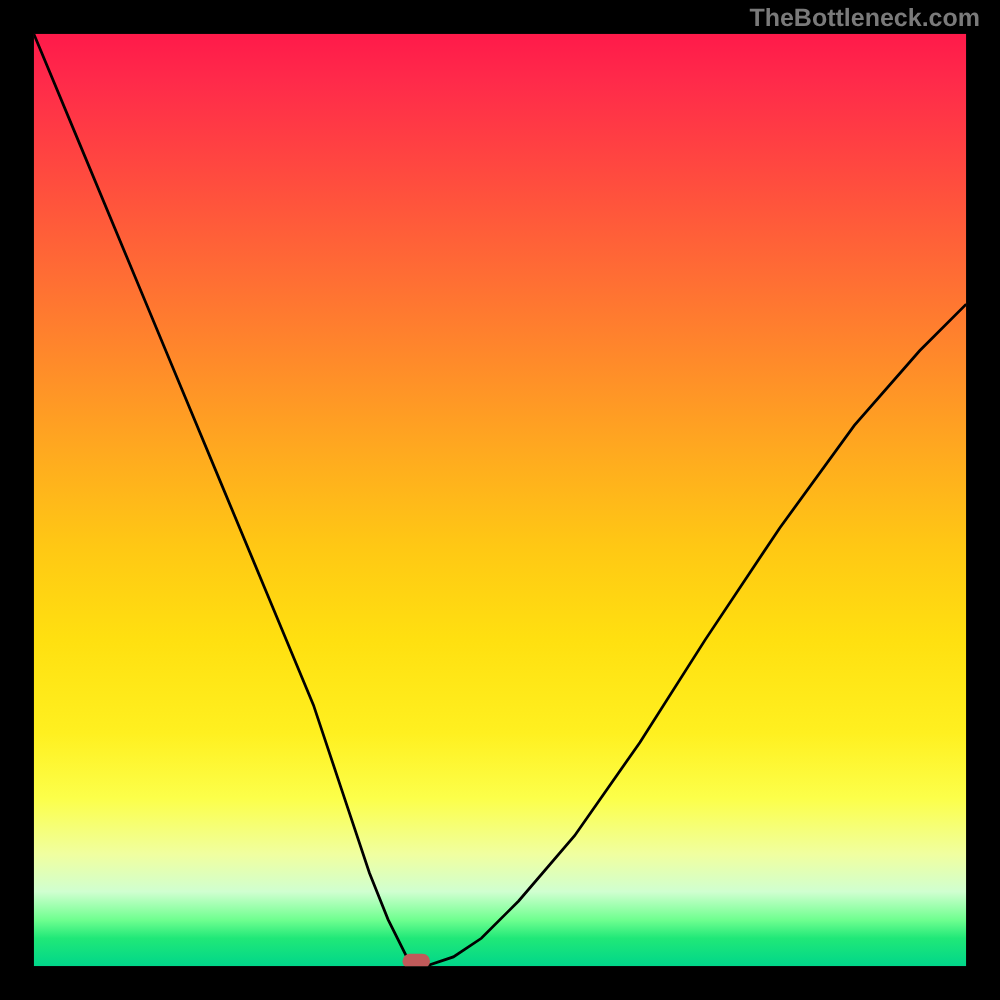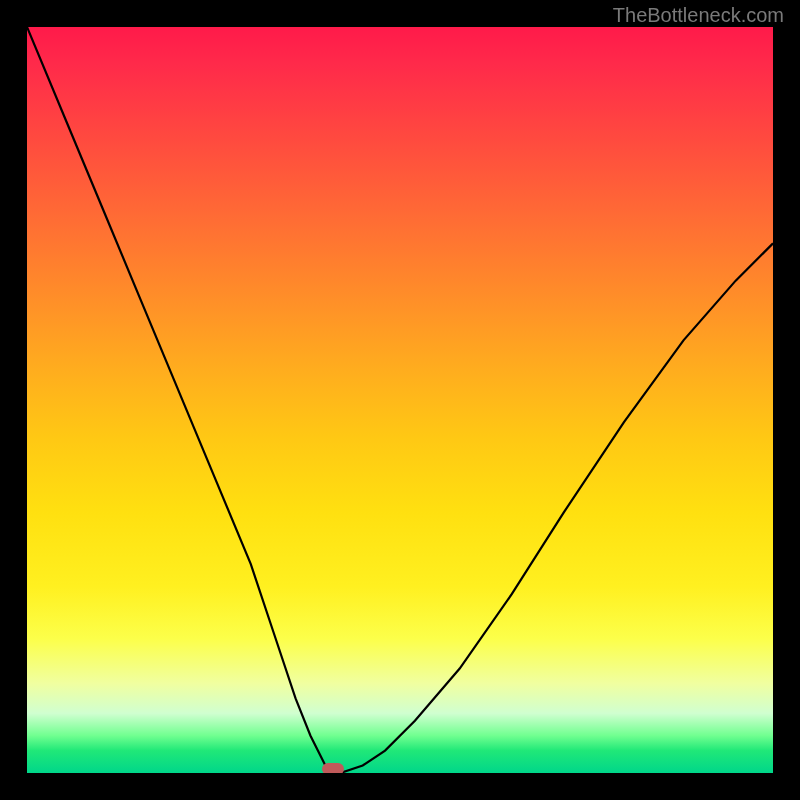--- a/index.html
+++ b/index.html
@@ -13,21 +13,21 @@
     height: 800px;
     position: relative;
     background: #000000;
   }
   .watermark {
     position: absolute;
     top: 4px;
     right: 16px;
     color: #7a7a7a;
     font-size: 20px;
-    font-weight: normal;
+    font-weight: bold;
     z-index: 10;
   }
   .plot-area {
     position: absolute;
     left: 27px;
     top: 27px;
     width: 746px;
     height: 746px;
     overflow: hidden;
   }

